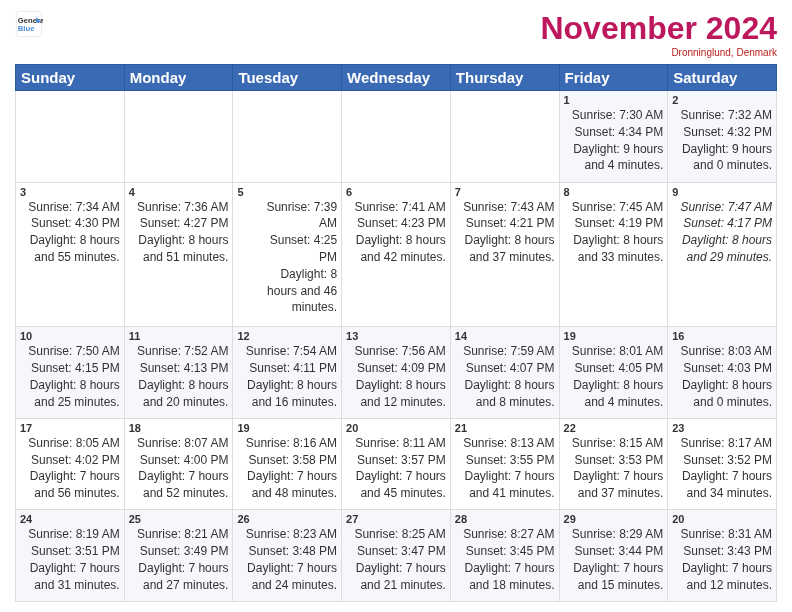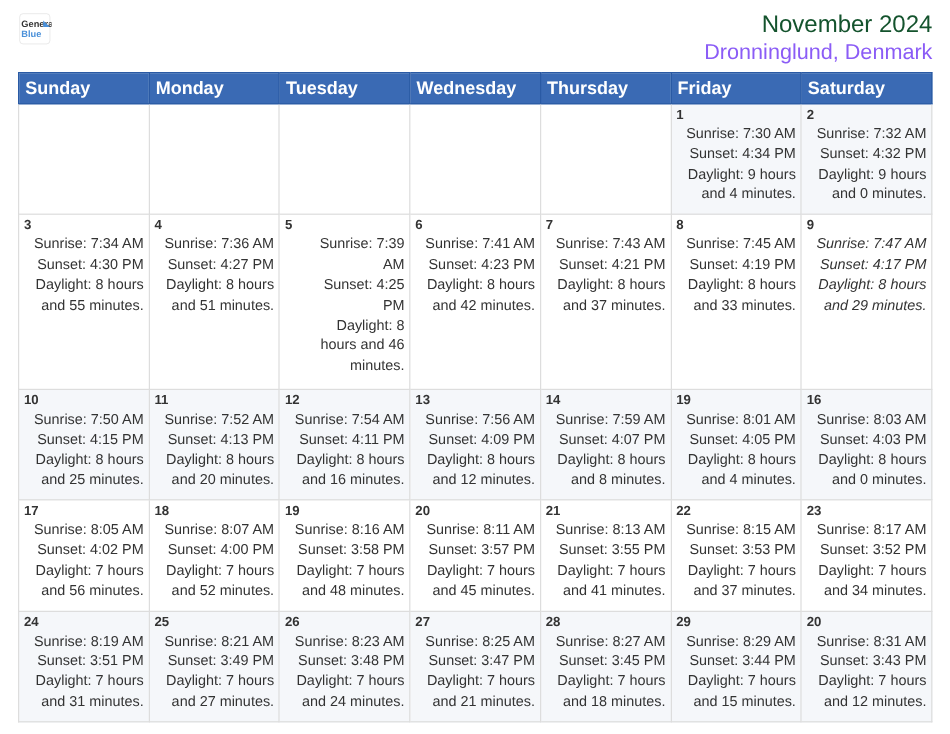--- a/index.html
+++ b/index.html
@@ -29,27 +29,27 @@
       gap: 4px;
     }
     .logo-icon {
       width: 28px;
       height: 28px;
     }
     .title-block {
       text-align: right;
     }
     .month-title {
-      font-size: 20px;
-      font-weight: normal;
-      color: #14532d;
+      font-size: 32px;
+      font-weight: bold;
+      color: #be185d;
     }
     .location {
-      font-size: 18px;
-      color: #8b5cf6;
+      font-size: 10px;
+      color: #b91c1c;
     }
     .calendar {
       flex: 1;
       border-collapse: collapse;
       width: 100%;
       table-layout: fixed;
     }
     .calendar th {
       background: #3a6ab4;
       color: #fff;

